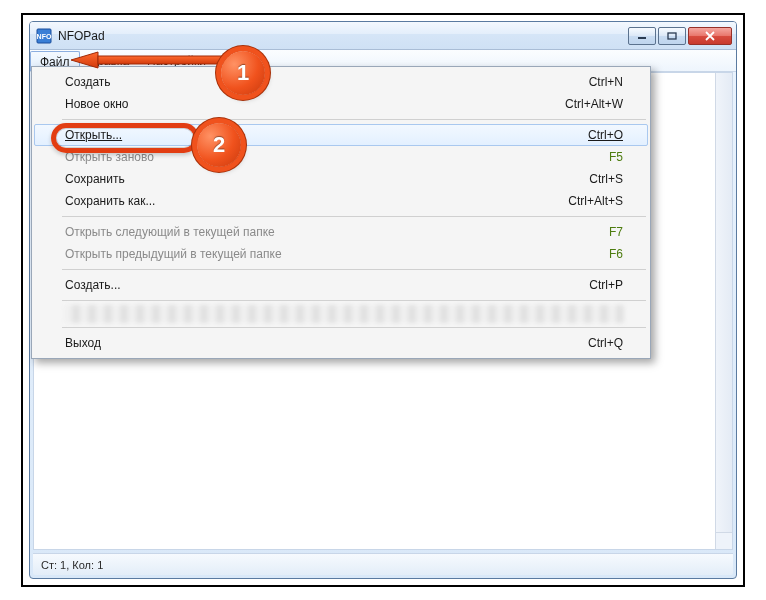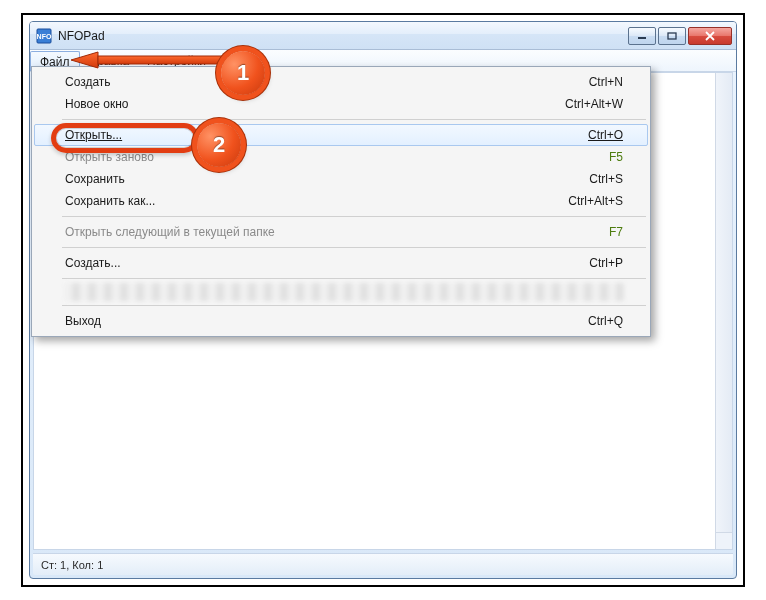--- a/index.html
+++ b/index.html
@@ -153,20 +153,24 @@
       </div>
       <div class="dd-item">
         <span>Сохранить как...</span>
         <span class="shortcut">Ctrl+Alt+S</span>
       </div>
       <div class="dd-sep"></div>
       <div class="dd-item disabled">
         <span>Открыть следующий в текущей папке</span>
         <span class="shortcut">F7</span>
       </div>
+      <div class="dd-item disabled">
+        <span>Открыть предыдущий в текущей папке</span>
+        <span class="shortcut">F6</span>
+      </div>
       <div class="dd-sep"></div>
       <div class="dd-item">
         <span>Создать...</span>
         <span class="shortcut">Ctrl+P</span>
       </div>
       <div class="dd-sep"></div>
       <div class="dd-recent"></div>
       <div class="dd-sep"></div>
       <div class="dd-item">
         <span>Выход</span>

